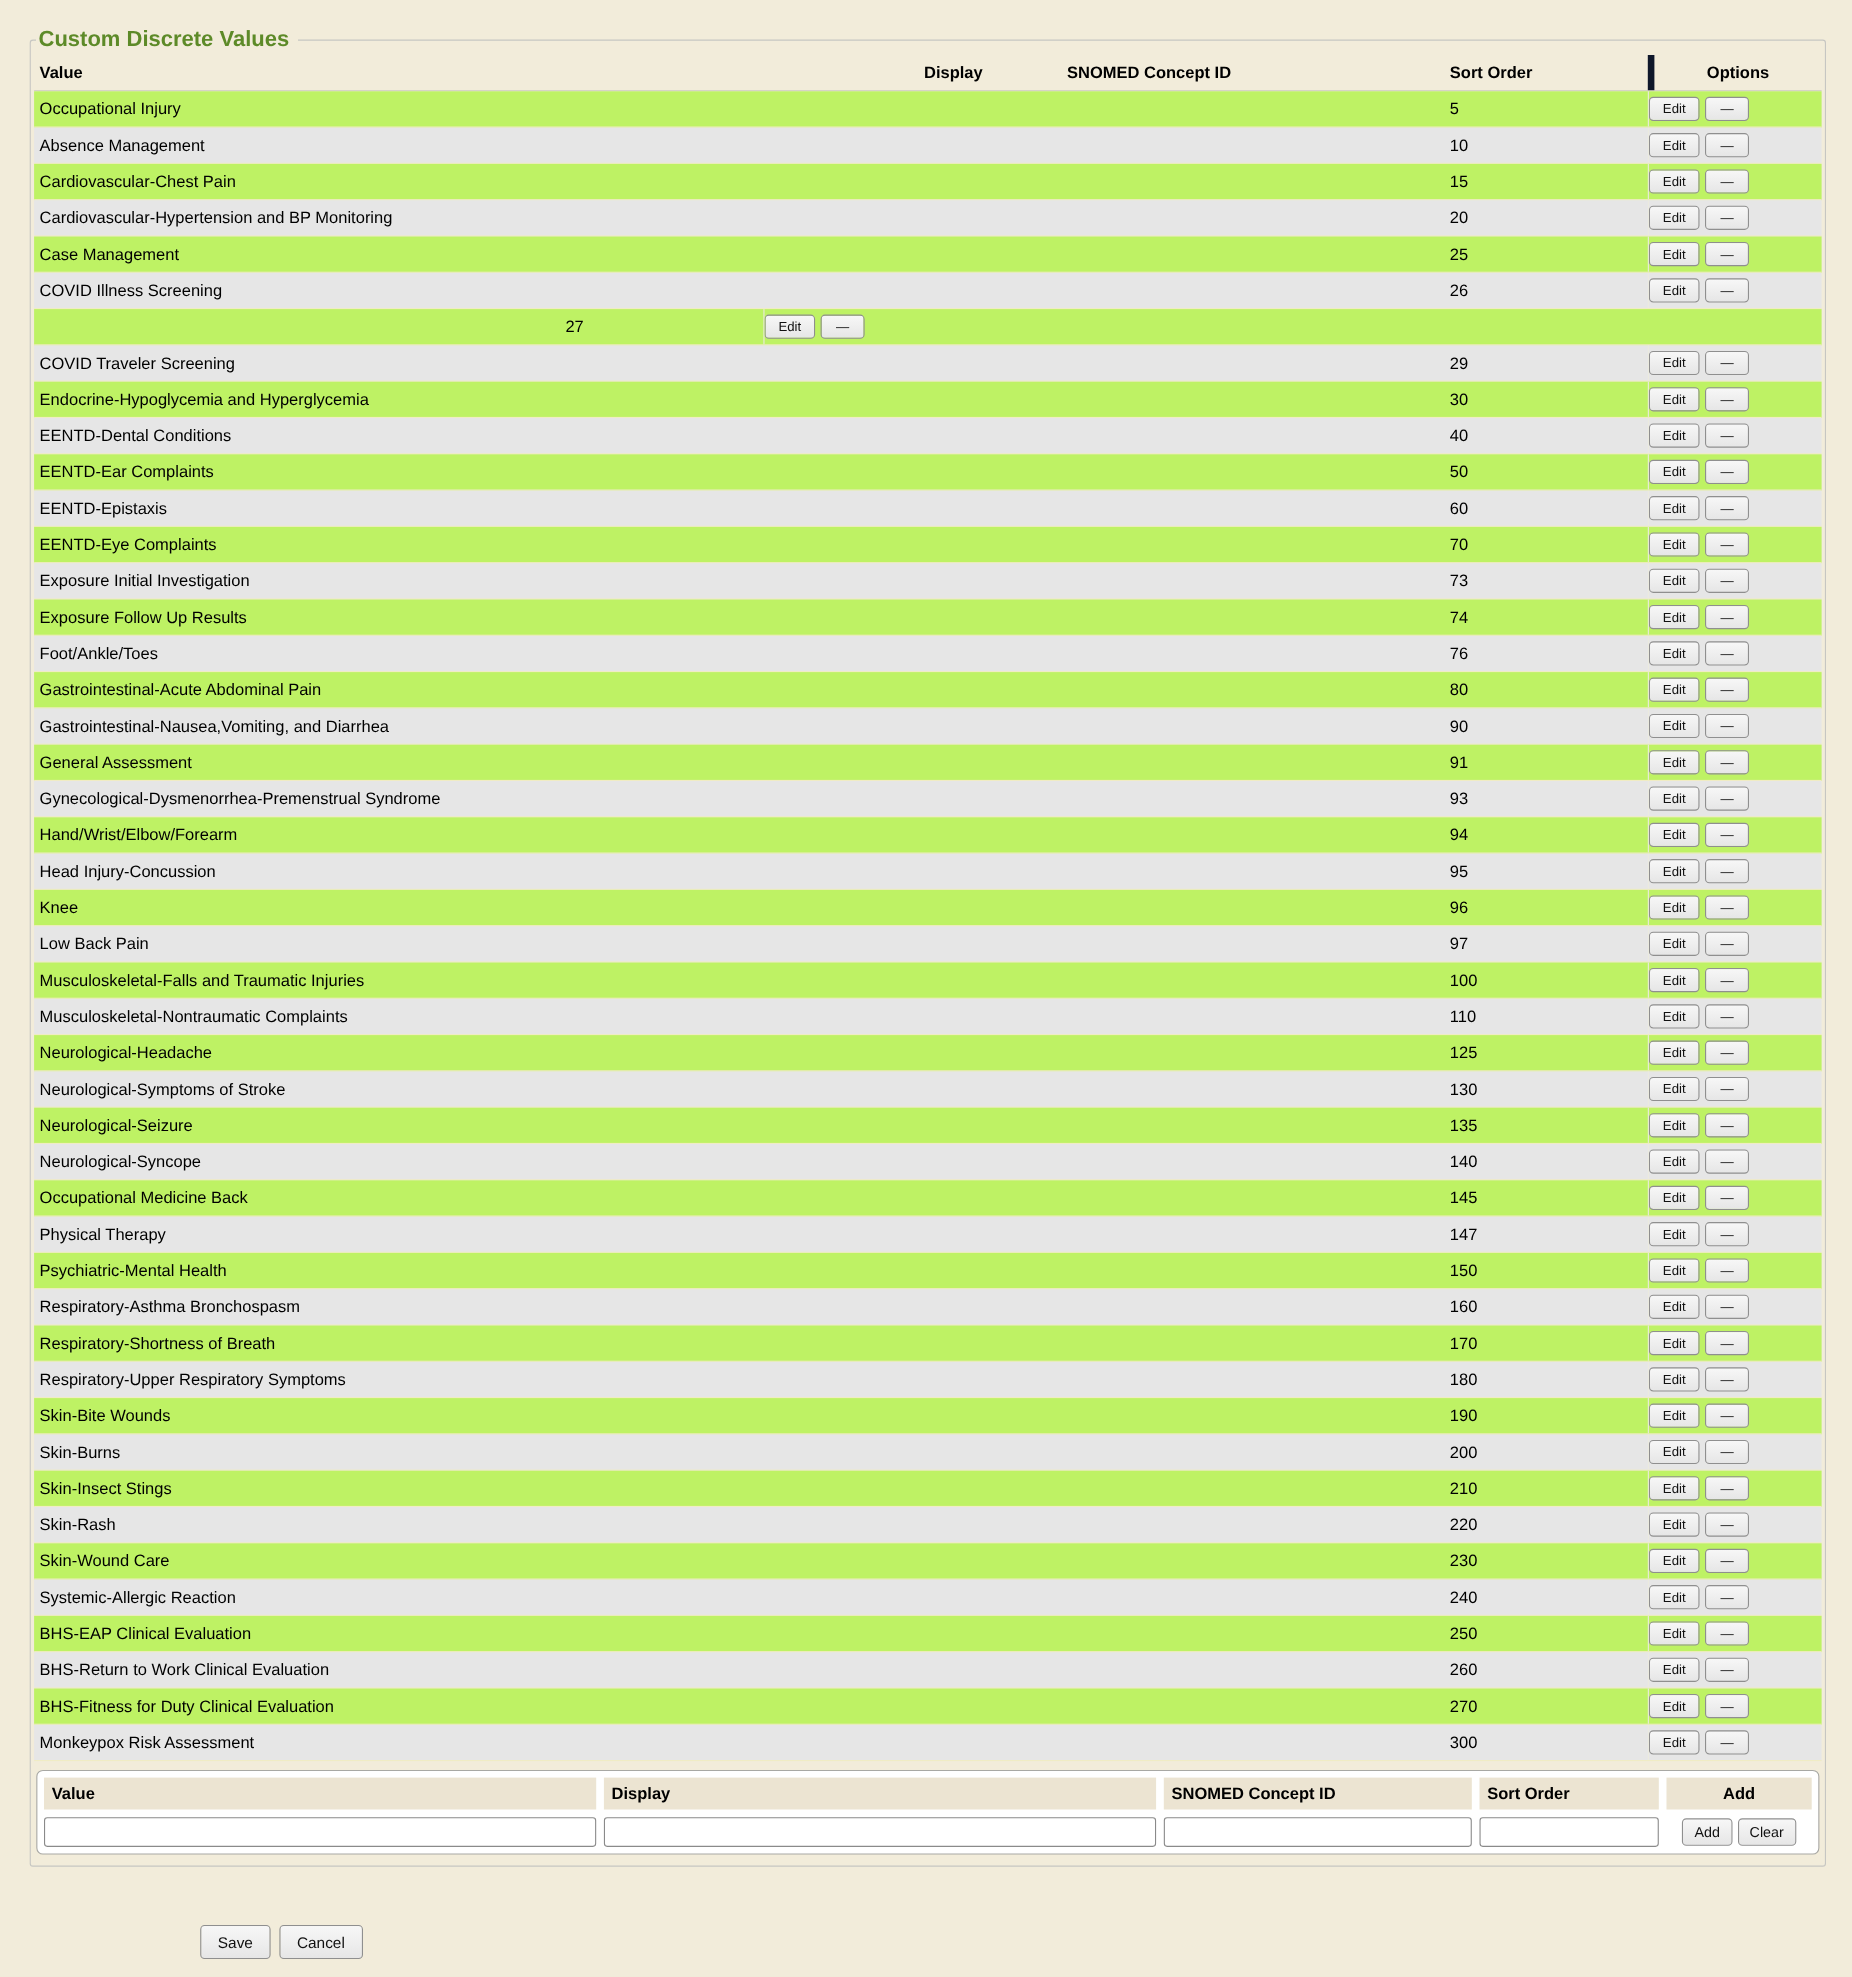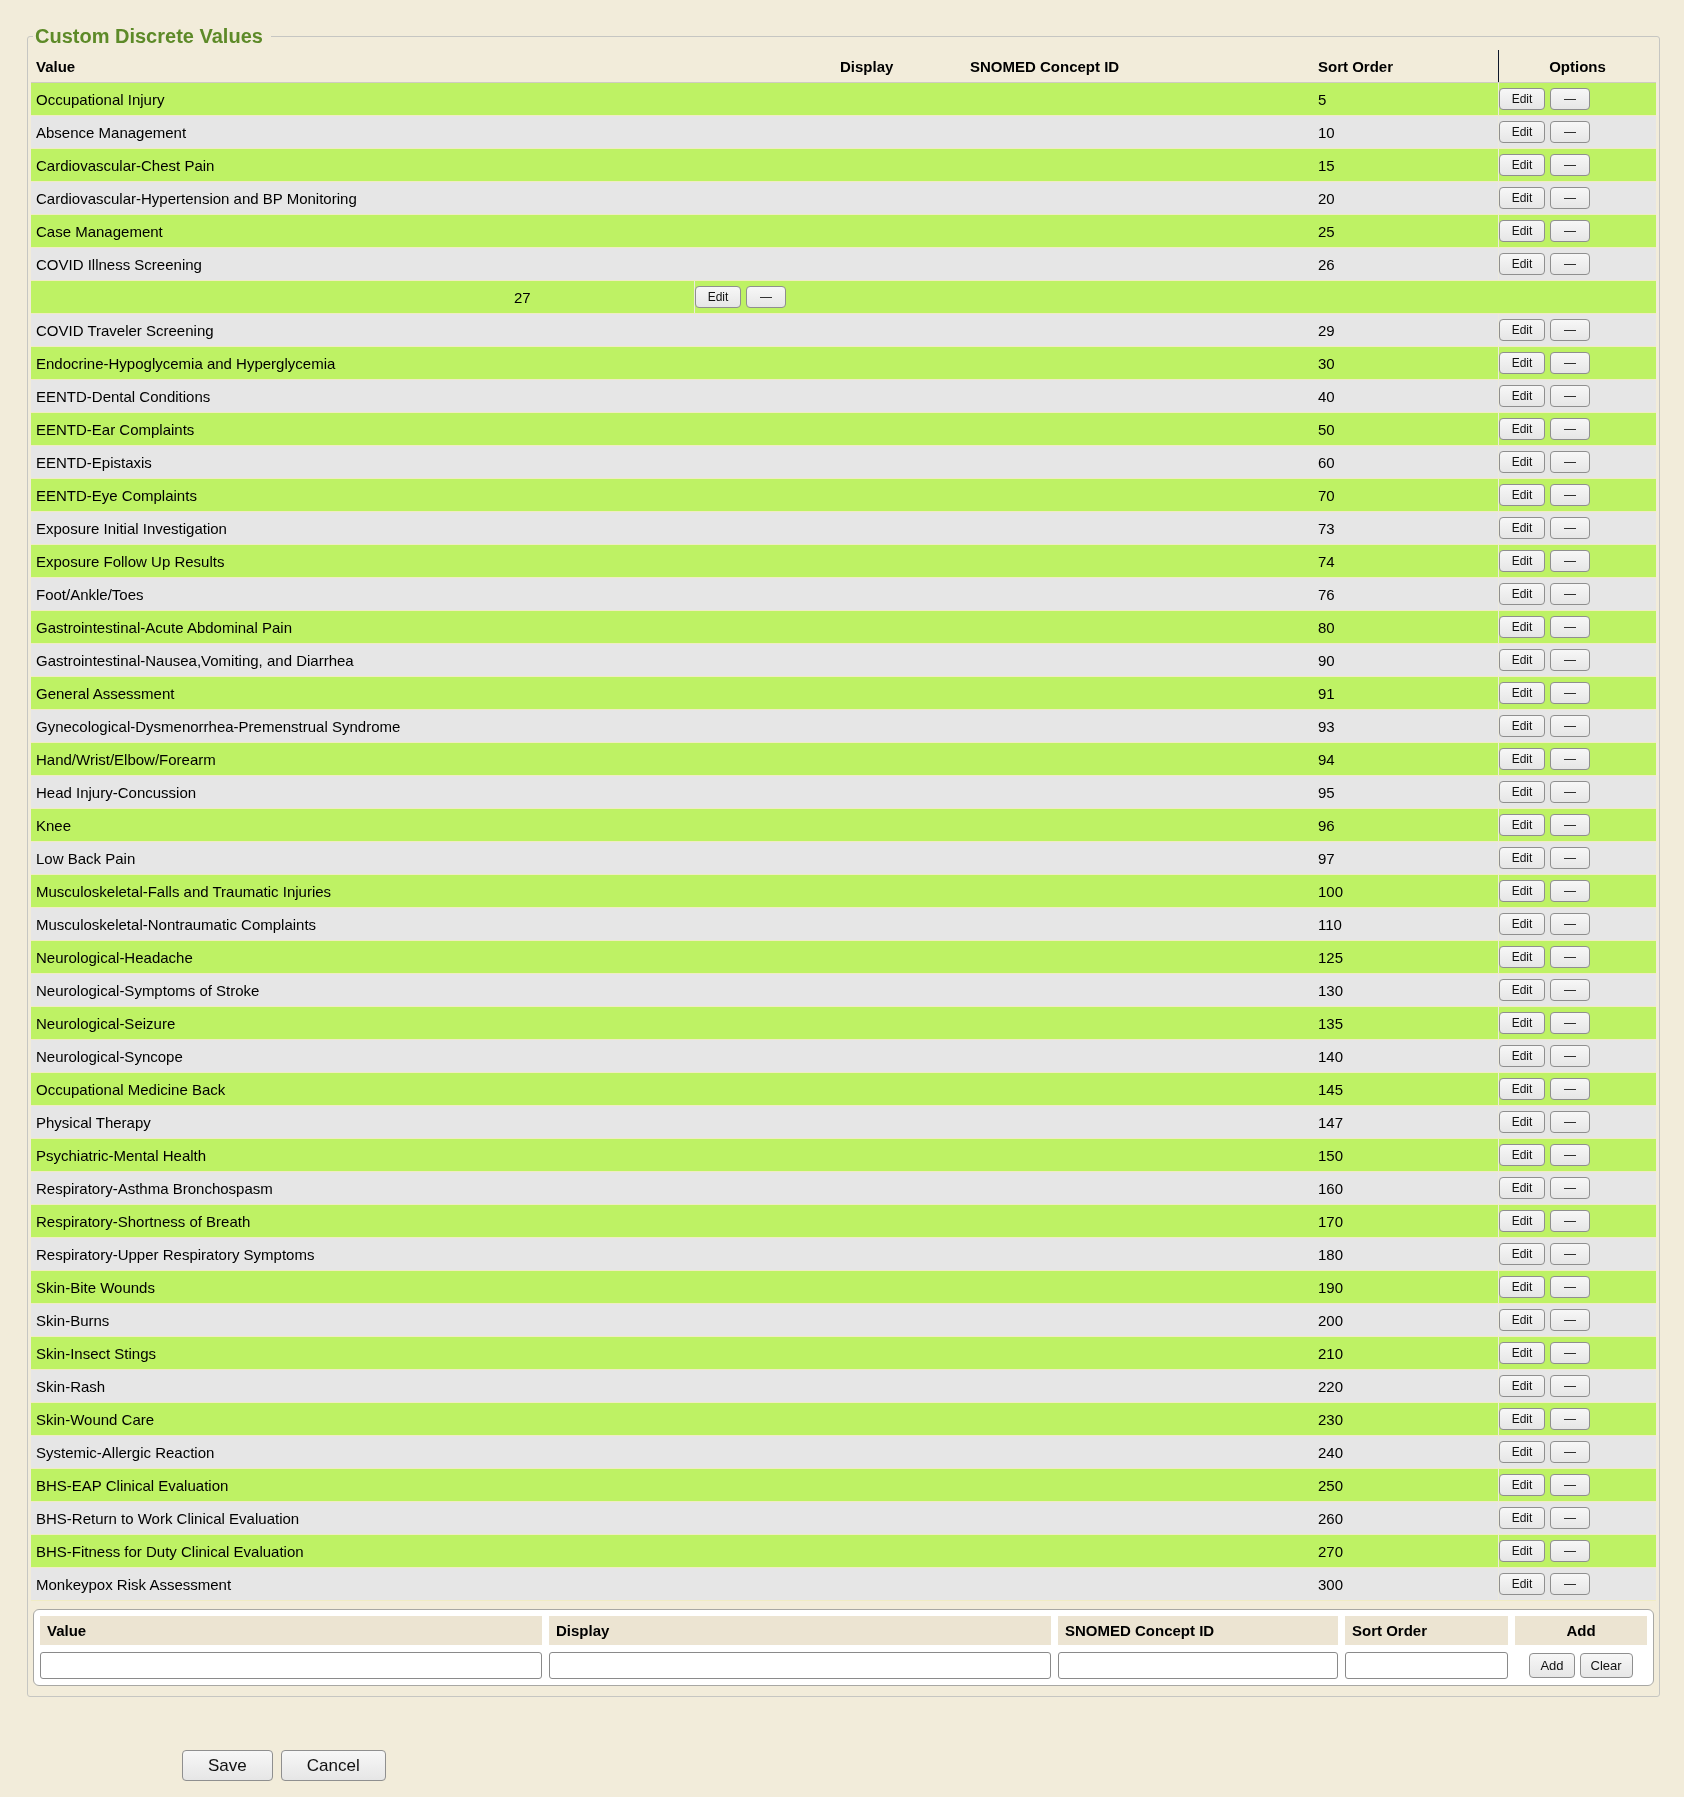--- a/index.html
+++ b/index.html
@@ -32,21 +32,21 @@
     display:flex; align-items:center;
     font-weight:bold; font-size:15px;
     height:32px;
   }
   .c { padding-left:5px; overflow:hidden; white-space:nowrap; }
   .col-value   { width:804px; }
   .col-display { width:130px; }
   .col-snomed  { width:348px; }
   .col-sort    { width:185px; }
   .col-options { flex:1; text-align:center; padding-left:0; }
-  .thead .col-options { border-left:1px solid #0f172a; align-self:stretch; display:flex; align-items:center; justify-content:center; }
+  .thead .col-options { border-left:6px solid #0f172a; align-self:stretch; display:flex; align-items:center; justify-content:center; }
   .tbody { border-top:1px solid #cfccc0; }
   .row {
     display:flex; align-items:center;
     height:33px;
     font-size:15px;
     background:#bef264;
     border-bottom:1px solid #f0ecc4;
   }
   .row:nth-child(even) { background:#e6e6e6; }
   .row .col-options {
@@ -59,21 +59,21 @@
     font-family:"Liberation Sans", sans-serif;
     border:1px solid #8f8f8f;
     border-radius:4px;
     background:linear-gradient(#f7f7f7,#e6e6e6);
     color:#111;
     cursor:pointer;
   }
   .btn.small { font-size:12px; height:22px; min-width:46px; padding:1px 8px; }
   .btn.small.dash { min-width:40px; }
   .btn.mid { font-size:13px; height:25px; padding:2px 10px; }
-  .btn.big { font-size:17px; height:31px; padding:3px 25px; border-radius:4px; }
+  .btn.big { font-size:14px; height:31px; padding:3px 15px; border-radius:4px; }
   
   .add-box {
     margin:8px 2px 0 2px;
     border:1px solid #a8a8a4;
     border-radius:6px;
     background:#ffffff;
     padding:6px;
   }
   .add-head { display:flex; gap:7px; }
   .add-head .hcell {

